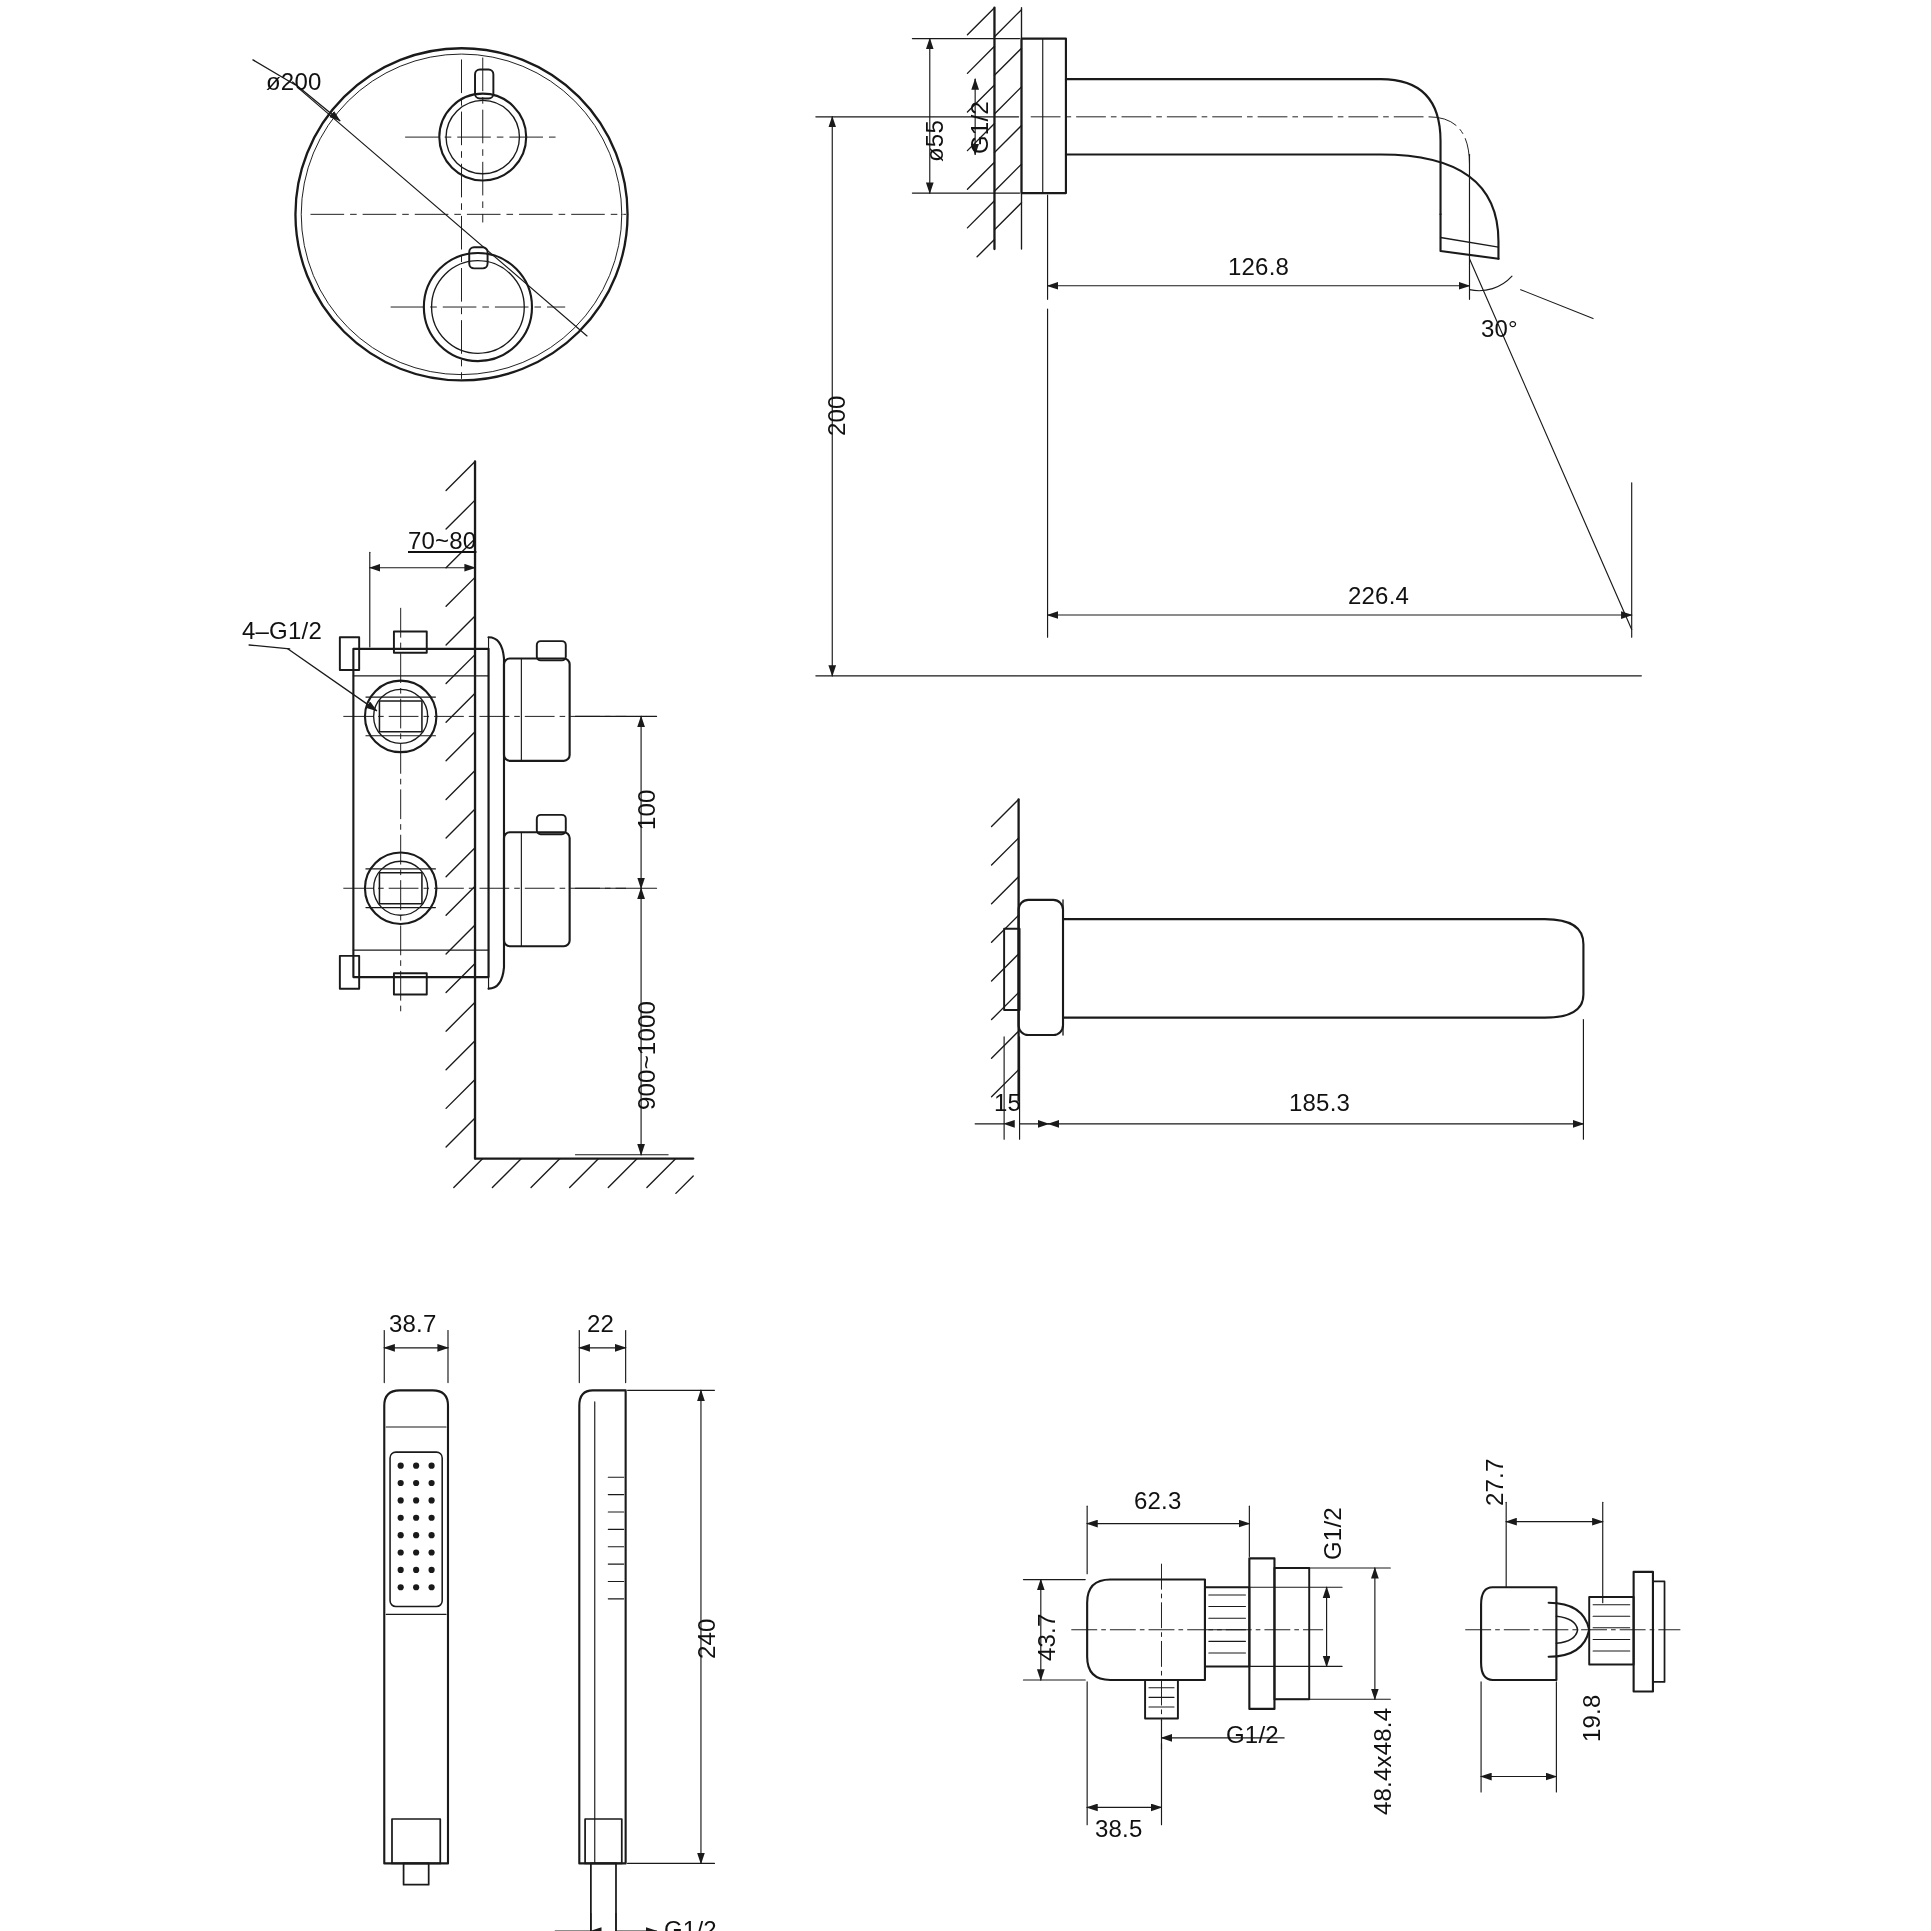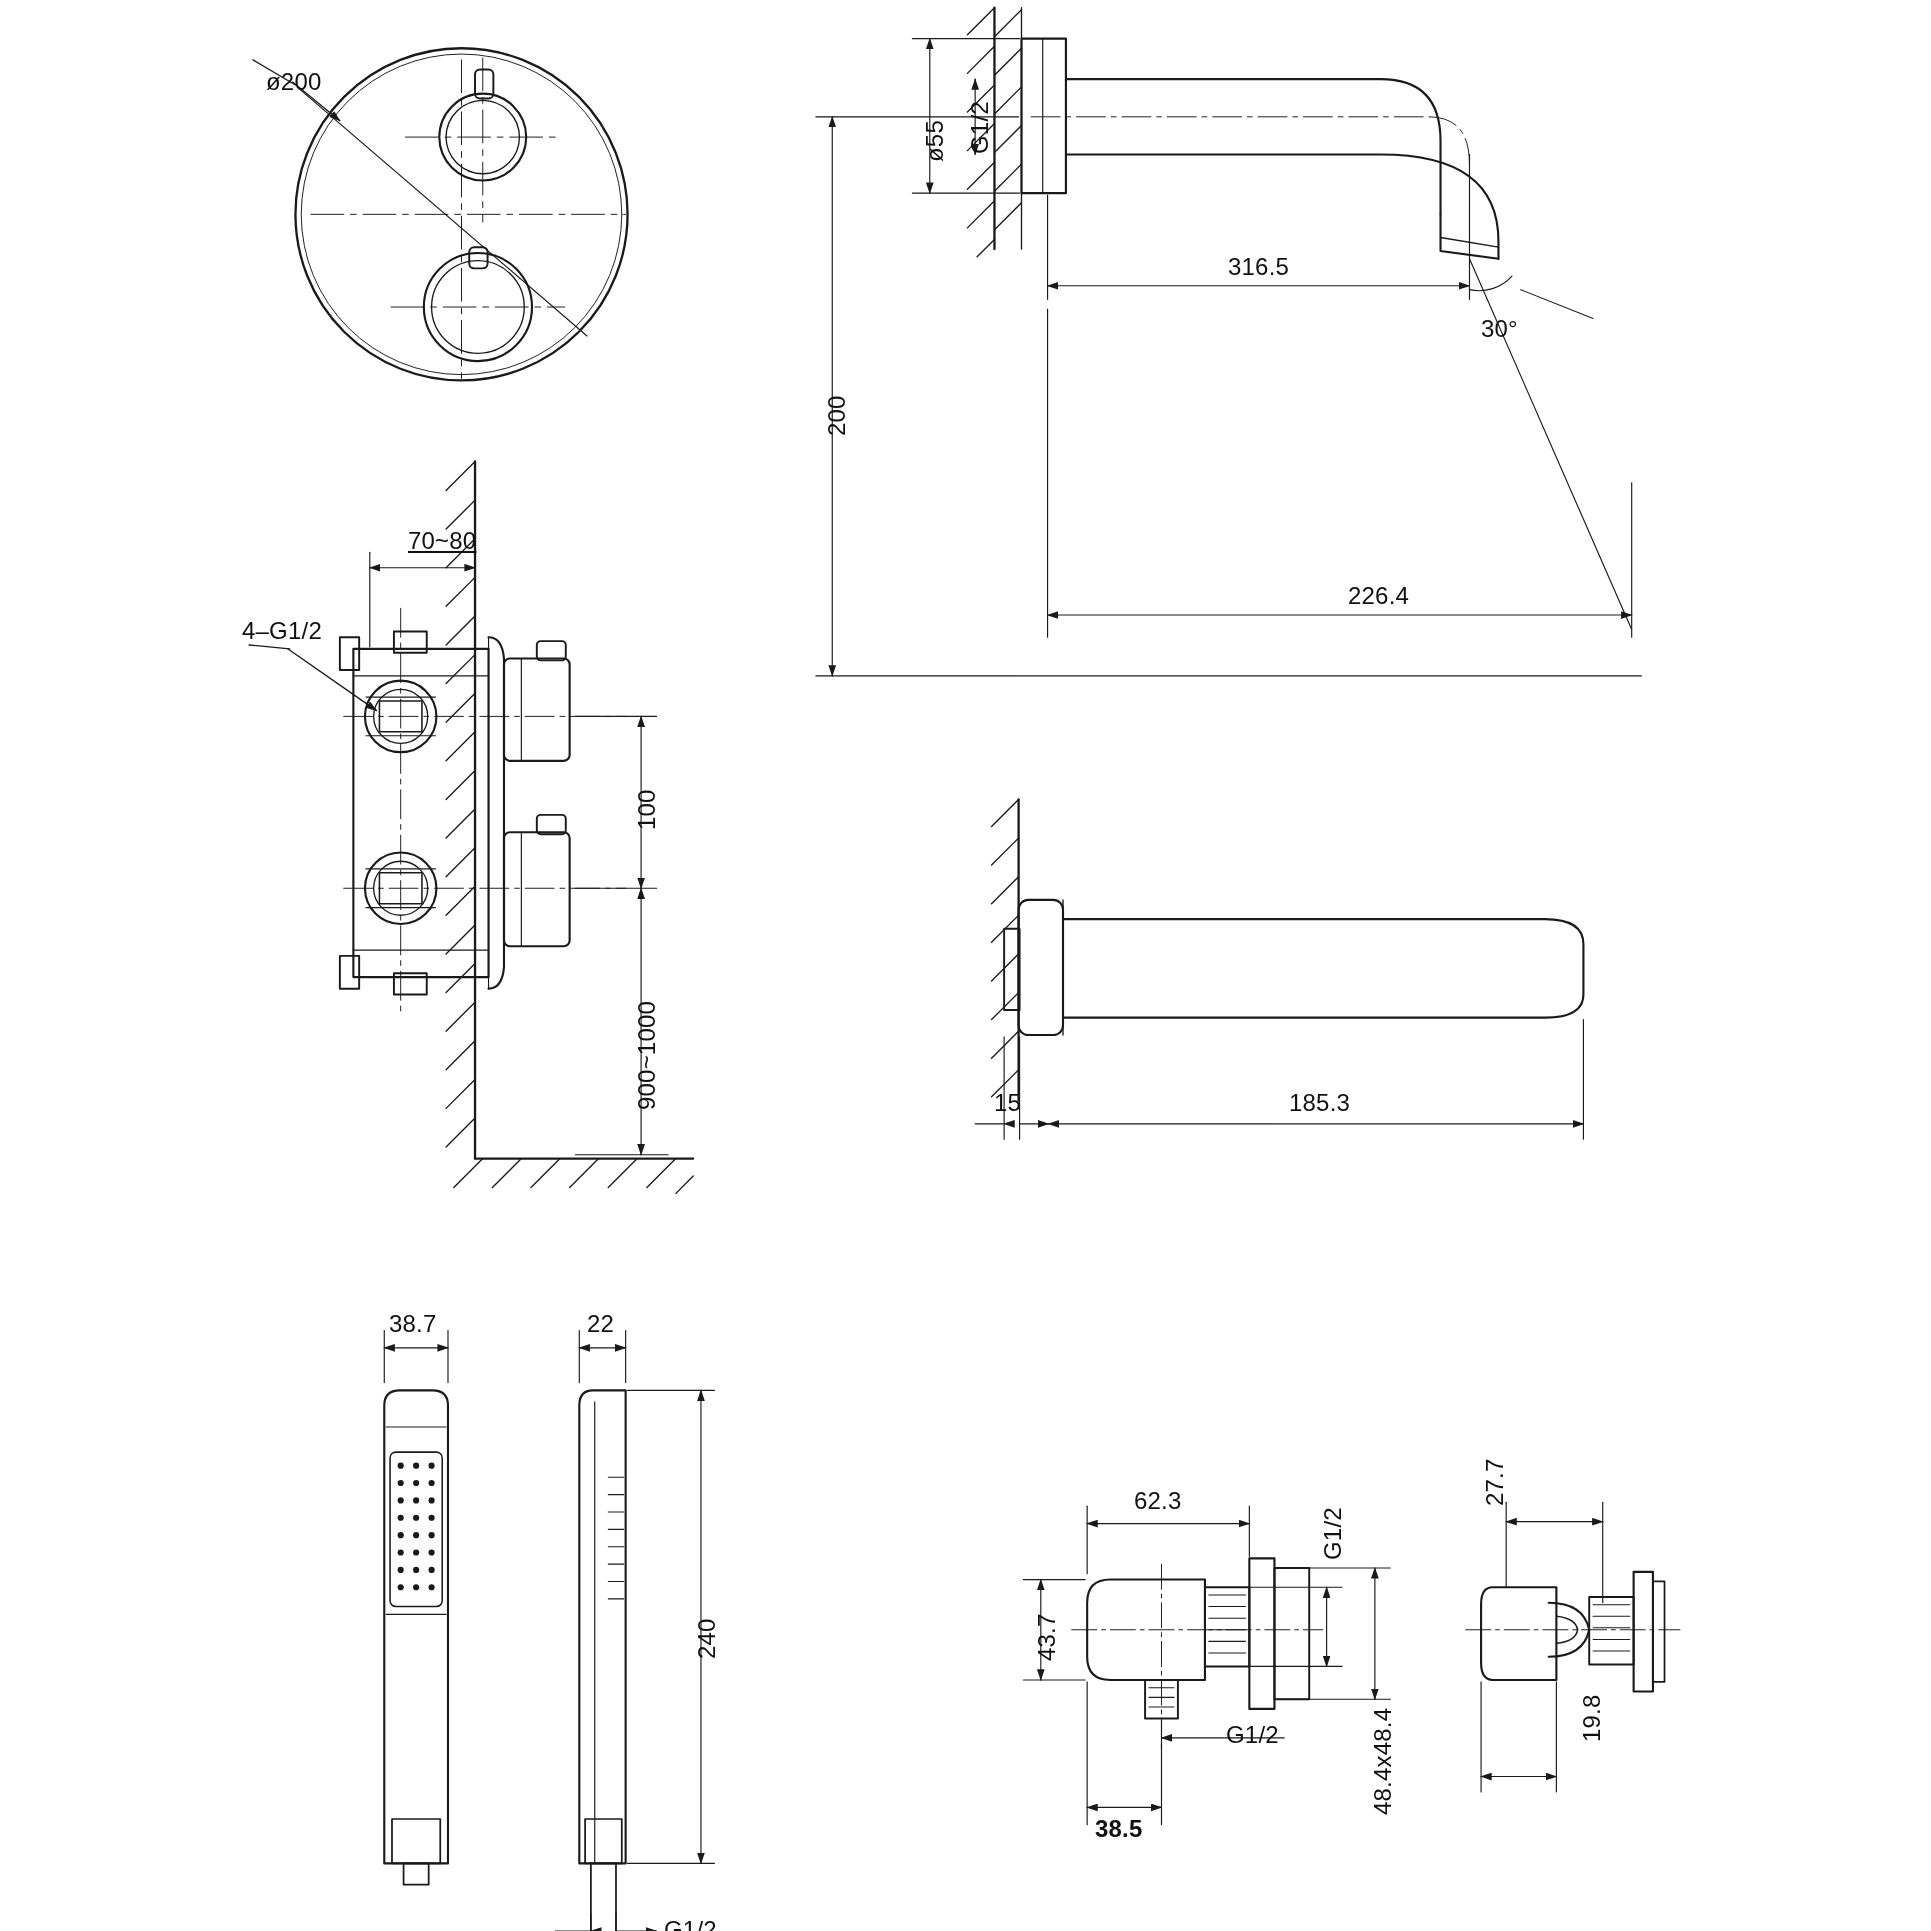--- a/index.html
+++ b/index.html
@@ -467,38 +467,38 @@
 
   <div class="lbl" style="left:266px; top:68px;">ø200</div>
 
   <div class="lbl" style="left:408px; top:527px;text-decoration:underline;">70~80</div>
   <div class="lbl" style="left:242px; top:617px;">4–G1/2</div>
   <div class="lbl rot" style="left:633px; top:830px;">100</div>
   <div class="lbl rot" style="left:633px; top:1110px;">900~1000</div>
 
   <div class="lbl rot" style="left:921px; top:162px;">ø55</div>
   <div class="lbl rot" style="left:966px; top:154px;">G1/2</div>
-  <div class="lbl" style="left:1228px; top:253px;">316.5</div>
+  <div class="lbl" style="left:1228px; top:253px;">126.8</div>
   <div class="lbl" style="left:1481px; top:315px;">30°</div>
   <div class="lbl" style="left:1348px; top:582px;">226.4</div>
   <div class="lbl rot" style="left:823px; top:436px;">200</div>
 
   <div class="lbl" style="left:994px; top:1089px;">15</div>
   <div class="lbl" style="left:1273px; top:1089px;margin-left:16px;">185.3</div>
 
   <div class="lbl" style="left:389px; top:1310px;">38.7</div>
 
   <div class="lbl" style="left:587px; top:1310px;">22</div>
   <div class="lbl rot" style="left:693px; top:1659px;">240</div>
   <div class="lbl" style="left:664px; top:1916px;">G1/2</div>
 
   <div class="lbl" style="left:1134px; top:1487px;">62.3</div>
   <div class="lbl rot" style="left:1033px; top:1661px;">43.7</div>
   <div class="lbl rot" style="left:1319px; top:1560px;">G1/2</div>
   <div class="lbl" style="left:1226px; top:1721px;">G1/2</div>
   <div class="lbl rot" style="left:1369px; top:1815px;">48.4x48.4</div>
-  <div class="lbl" style="left:1095px; top:1815px;font-weight:bold;">38.5</div>
+  <div class="lbl" style="left:1095px; top:1815px;">38.5</div>
 
   <div class="lbl rot" style="left:1481px; top:1506px;">27.7</div>
   <div class="lbl rot" style="left:1578px; top:1742px;">19.8</div>
 
 </div>
 
 
 </body></html>

